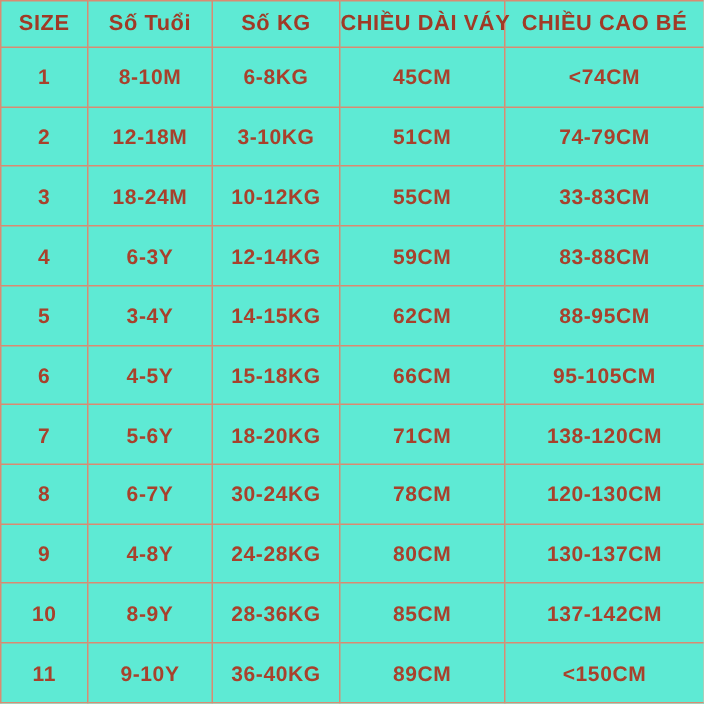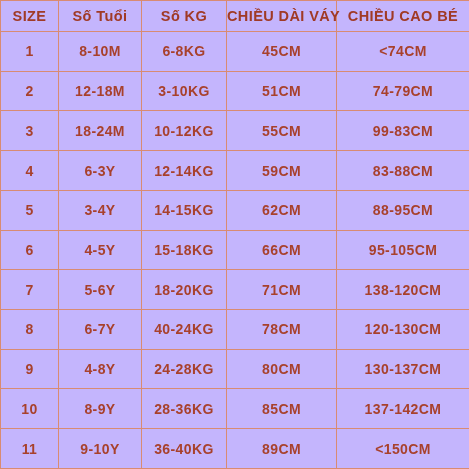--- a/index.html
+++ b/index.html
@@ -10,21 +10,21 @@
     width: 469px;
     height: 469px;
     background: #f8ded0;
     font-family: "Liberation Sans", sans-serif;
     overflow: hidden;
   }
   #size-chart {
     width: 469px;
     height: 469px;
     box-sizing: border-box;
-    background: #c4b5fd;
+    background: #5eead4;
     position: relative;
   }
   table.chart {
     width: 100%;
     height: 100%;
     border-collapse: collapse;
     table-layout: fixed;
   }
   table.chart th,
   table.chart td {
@@ -131,21 +131,21 @@
         <td>
             <span class="cell-inner">18-24M</span>
           </td>
         <td>
             <span class="cell-inner">10-12KG</span>
           </td>
         <td>
             <span class="cell-inner">55CM</span>
           </td>
         <td>
-            <span class="cell-inner">99-83CM</span>
+            <span class="cell-inner">33-83CM</span>
           </td>
       </tr>
       <tr>
         <td class="col-size">
             <span class="cell-inner">4</span>
           </td>
         <td>
             <span class="cell-inner">6-3Y</span>
           </td>
         <td>
@@ -210,21 +210,21 @@
           </td>
       </tr>
       <tr>
         <td class="col-size">
             <span class="cell-inner">8</span>
           </td>
         <td>
             <span class="cell-inner">6-7Y</span>
           </td>
         <td>
-            <span class="cell-inner">40-24KG</span>
+            <span class="cell-inner">30-24KG</span>
           </td>
         <td>
             <span class="cell-inner">78CM</span>
           </td>
         <td>
             <span class="cell-inner">120-130CM</span>
           </td>
       </tr>
       <tr>
         <td class="col-size">

